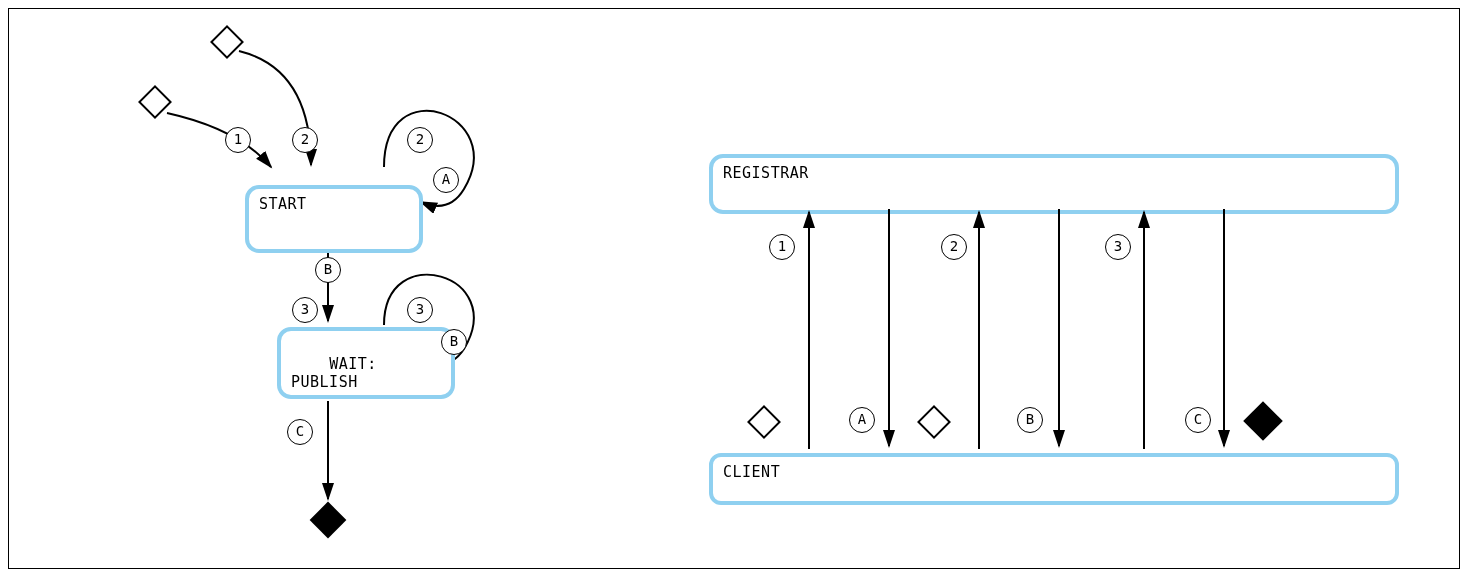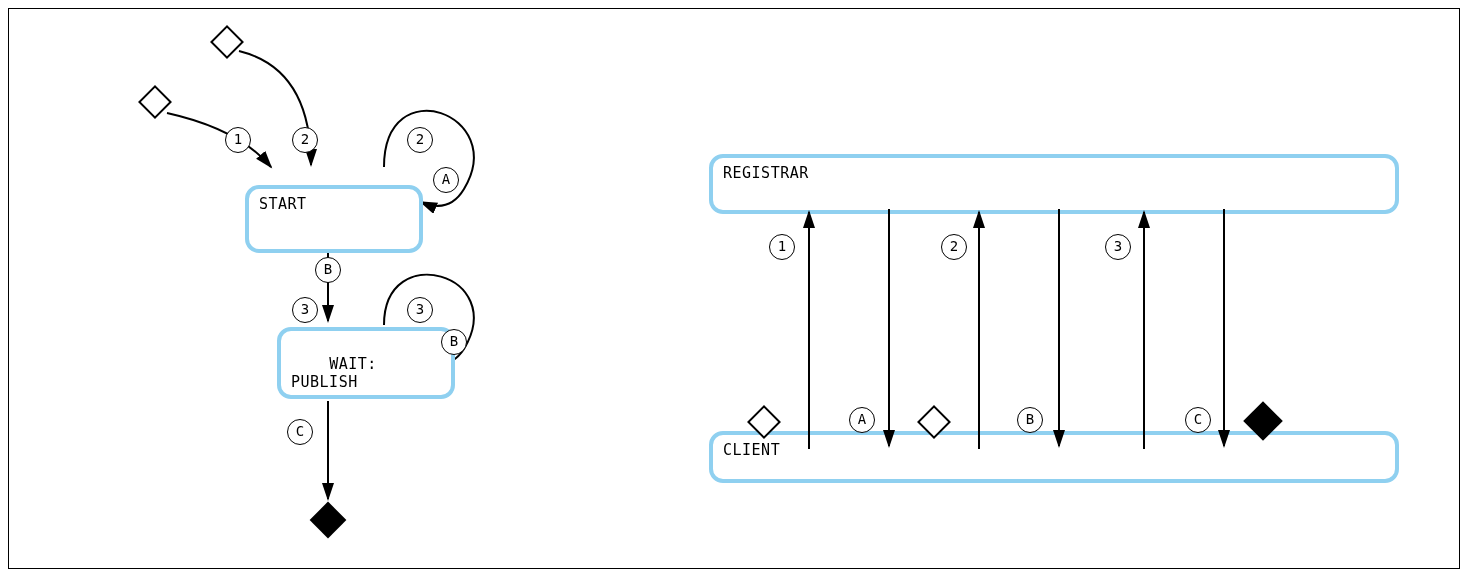--- a/index.html
+++ b/index.html
@@ -98,21 +98,21 @@
   <div class="label-circle" style="left:424px; top:158px;">A</div>
   <div class="label-circle" style="left:306px; top:248px;">B</div>
   <div class="label-circle" style="left:283px; top:288px;">3</div>
   <div class="label-circle" style="left:398px; top:288px;">3</div>
   <div class="label-circle" style="left:432px; top:320px;">B</div>
   <div class="label-circle" style="left:278px; top:410px;">C</div>
 
   <div class="node" style="left:700px; top:145px; width:690px; height:60px;">
     <span>REGISTRAR</span>
   </div>
-  <div class="node" style="left:700px; top:422px; width:690px; height:52px;">
+  <div class="node" style="left:700px; top:444px; width:690px; height:52px;border-radius:12px;">
     <span>CLIENT</span>
   </div>
 
   <svg width="760" height="561" viewBox="0 0 760 561" style="left:690px;">
     <defs>
       <marker id="arrow2" markerWidth="10" markerHeight="10" refX="8" refY="3" orient="auto" markerUnits="strokeWidth">
         <path d="M0,0 L0,6 L9,3 z" fill="#000"></path>
       </marker>
     </defs>
 

